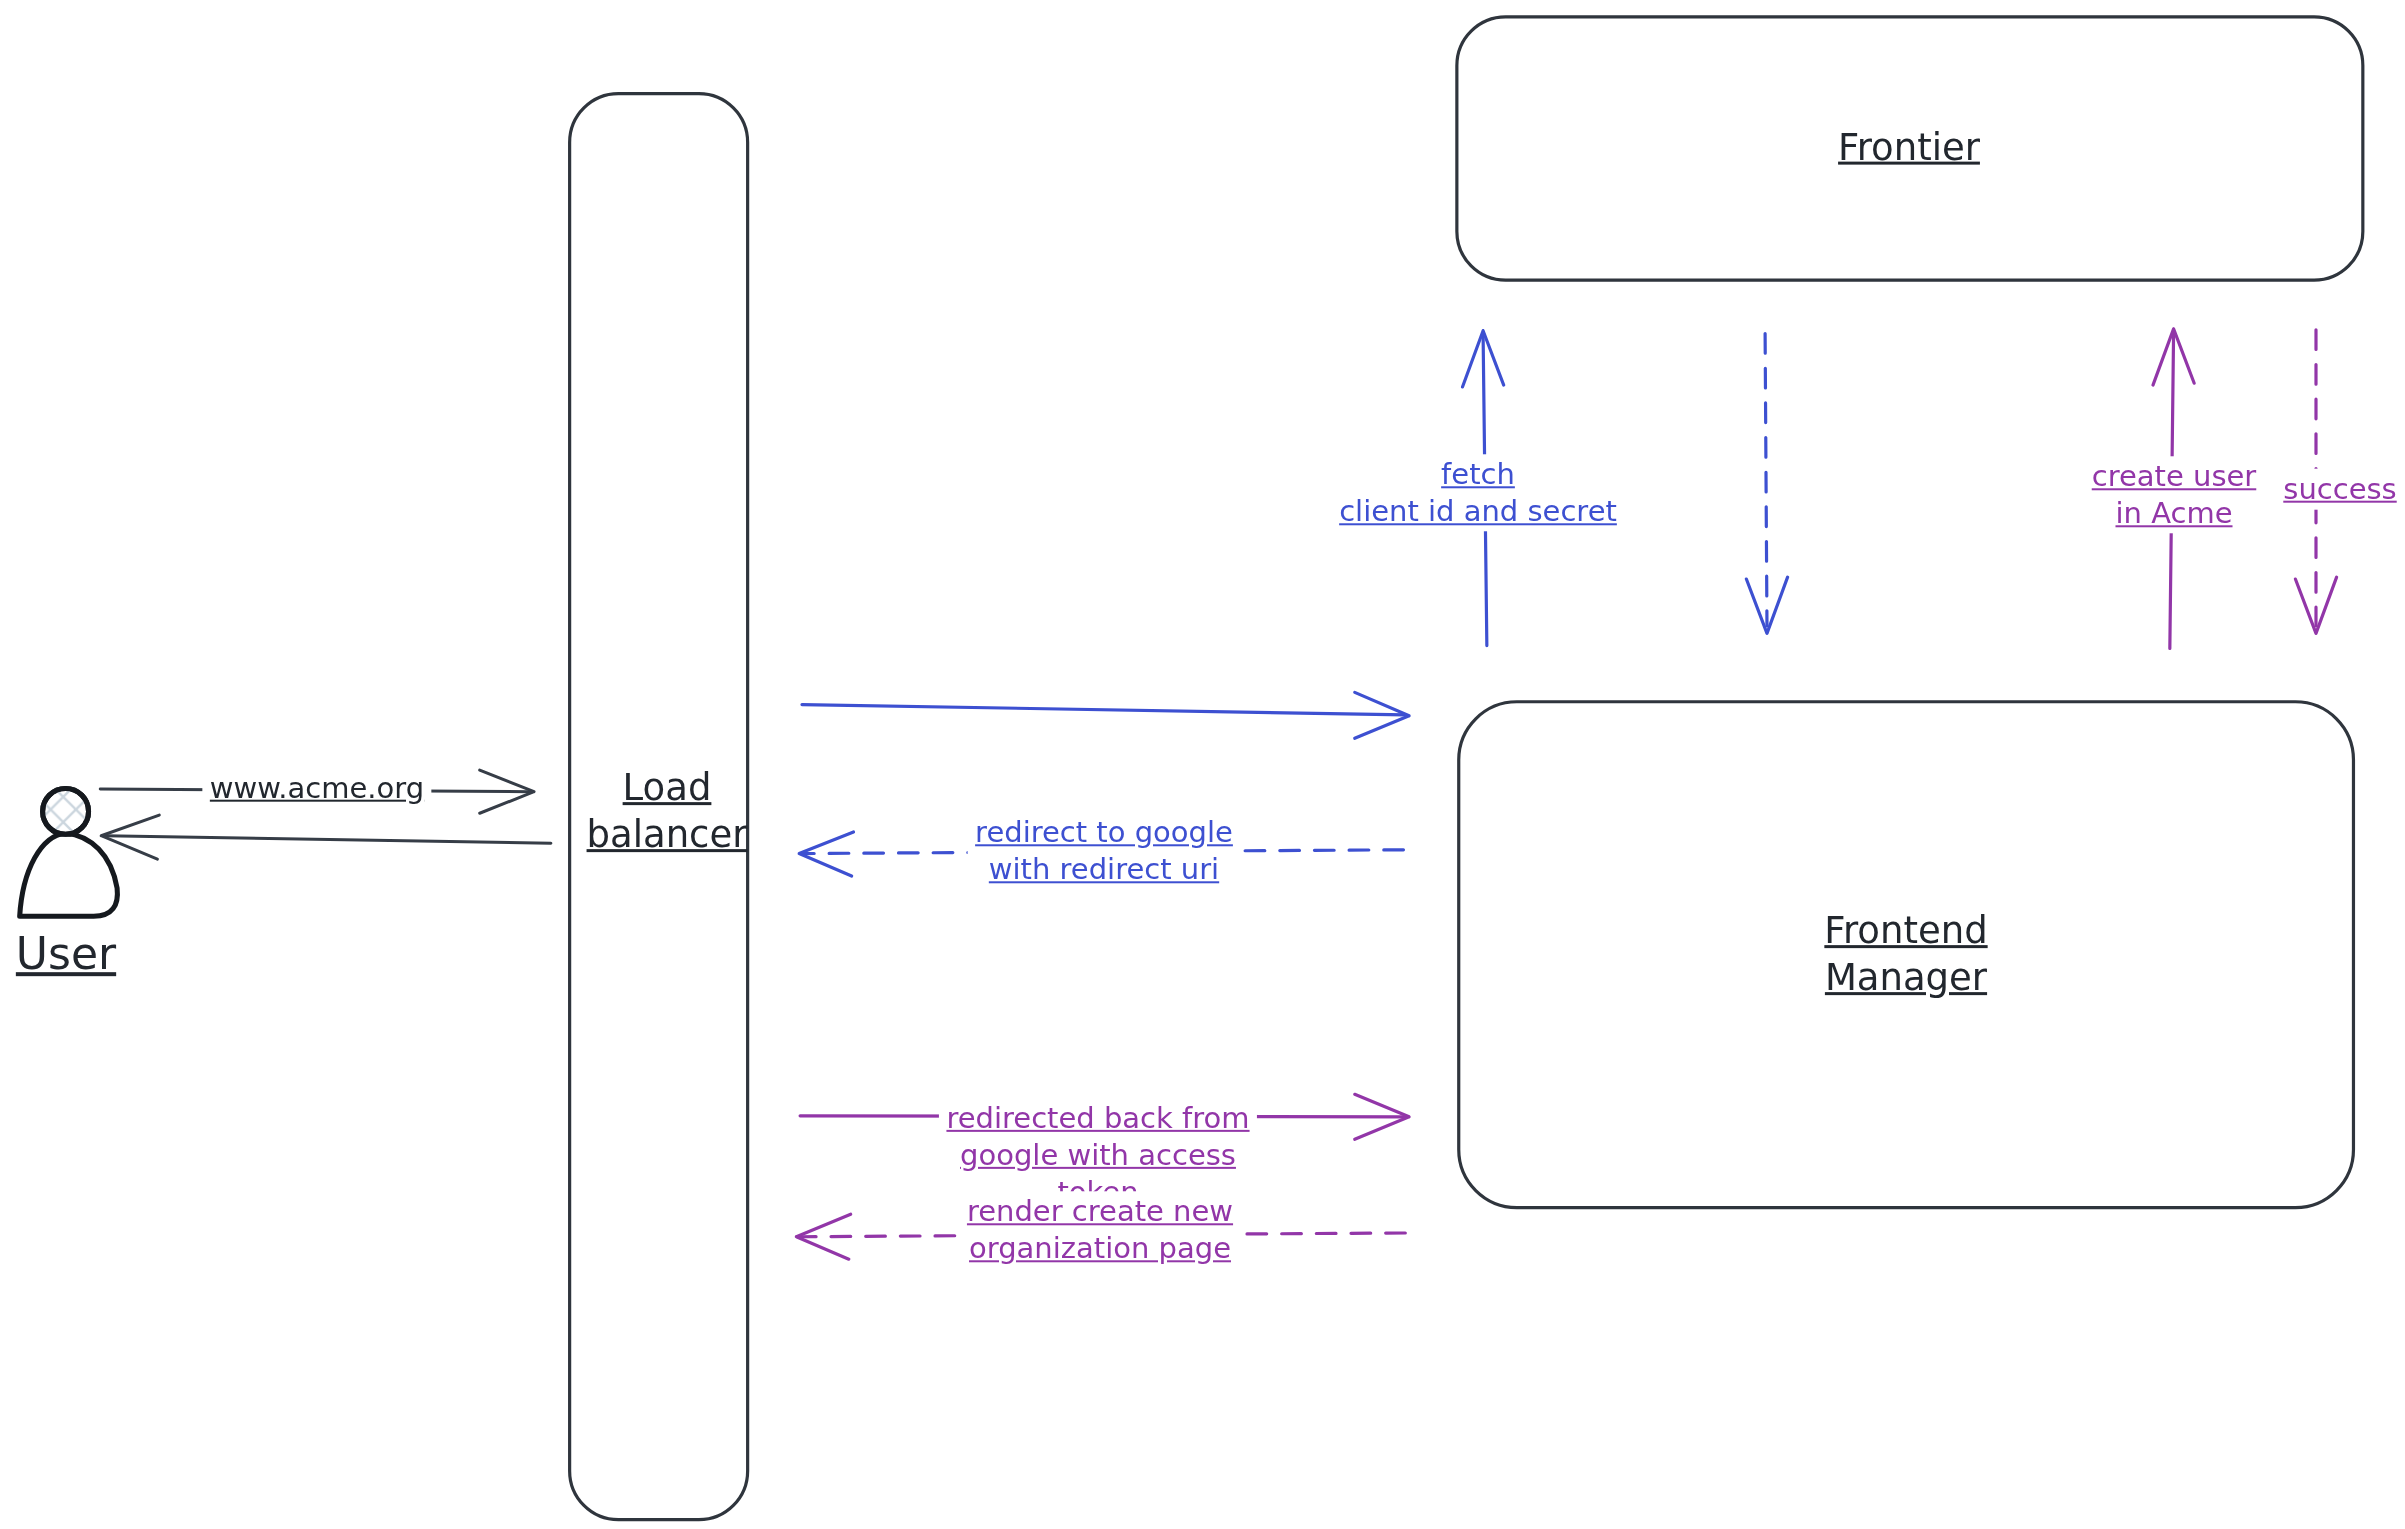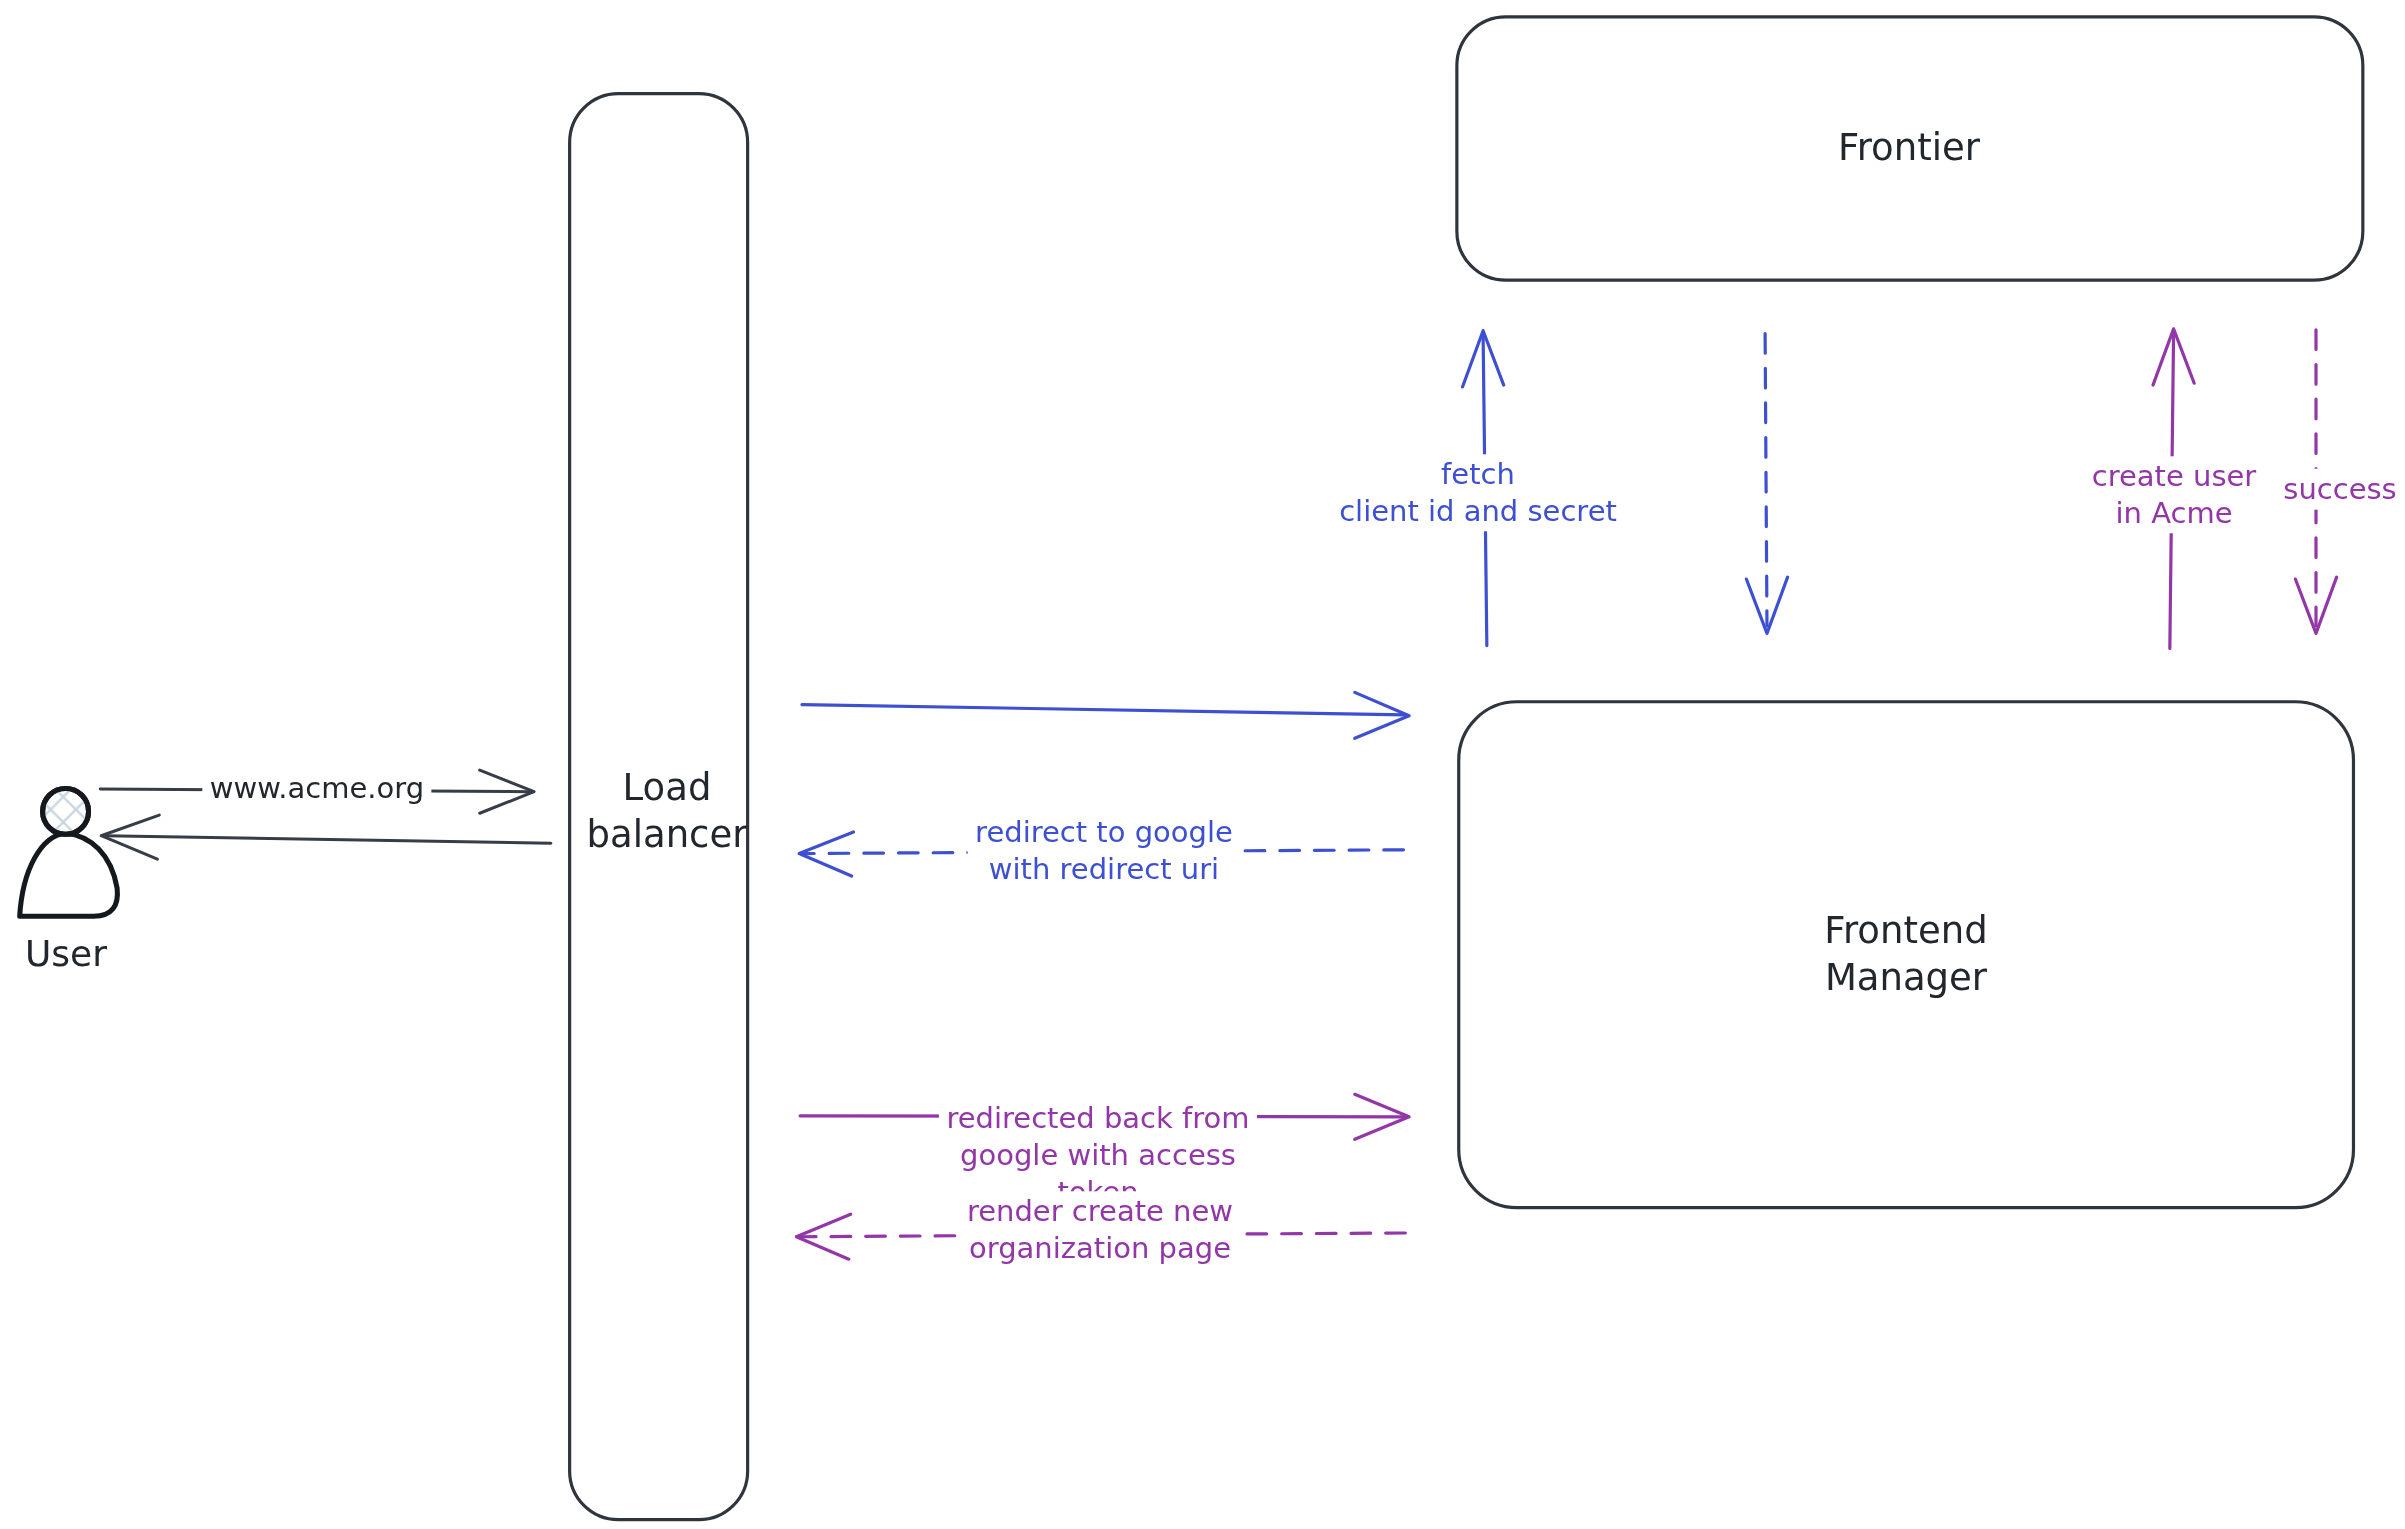--- a/index.html
+++ b/index.html
@@ -28,27 +28,28 @@
   .figure{fill:#ffffff;stroke:#15191e;stroke-width:5.4;stroke-linejoin:round;}
   
   .lbl{
     position:absolute;
     transform:translate(-50%,-50%);
     text-align:center;
     background:var(--background);
     line-height:1.27;
     padding:1.9px 7.5px;
     white-space:nowrap;
+    text-decoration:underline;
   }
   .ink{color:var(--text_dark);}
   .blue{color:var(--blue);}
   .purple{color:var(--purple);}
   .f37{font-size:29px;}
   .f39{font-size:37px;}
-  .f43{font-size:36px;}
+  .f43{font-size:44px;}
   .nobg{background:transparent;}
 </style>
 </head>
 <body>
 
 <div class="canvas">
 
   <svg width="2405" height="1530" viewBox="0 0 2567 1633">
     <defs>
       <pattern id="hatch" width="27" height="27" patternUnits="userSpaceOnUse">

